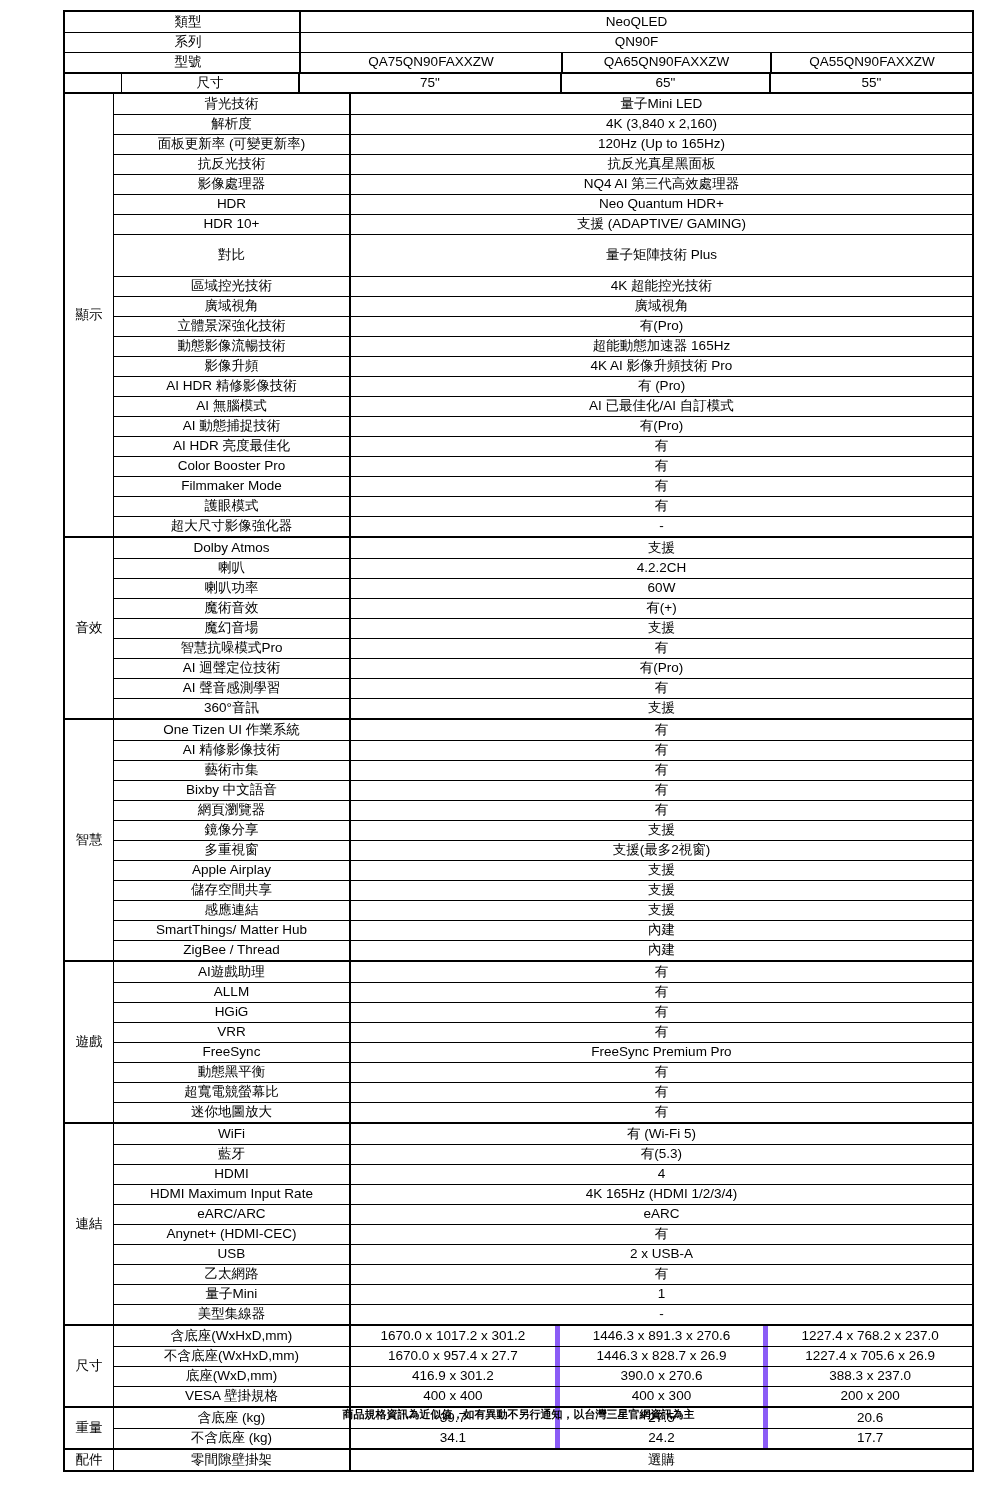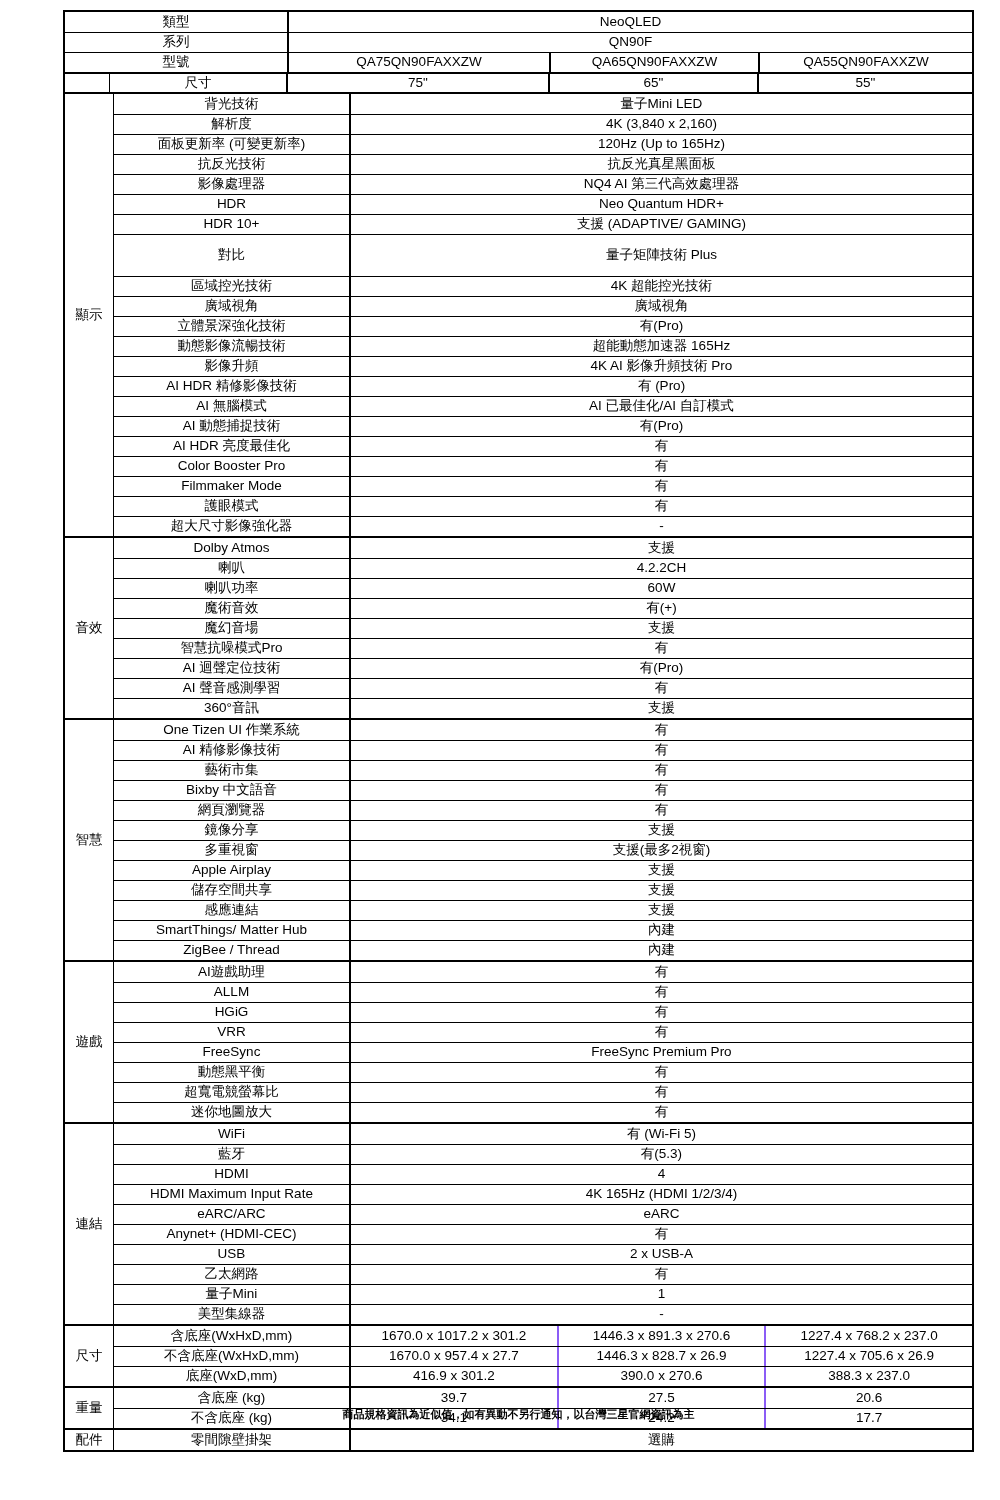--- a/index.html
+++ b/index.html
@@ -10,21 +10,21 @@
   }
   .page { position: relative; width: 1000px; height: 1500px; background: #fff; }
 
   .spec-table {
     position: absolute; left: 63px; top: 10px; width: 911px;
     border: 2px solid #000; background: #fff;
   }
 
   .row { display: flex; height: 20px; }
   .row.tall { height: 42px; }
-  .spec-table > .row { border-top: 1px solid #000; }
+  .spec-table > .row { border-top: 1px solid #000; padding-left: 12px; }
   .spec-table > .row:first-child { border-top: none; }
   .spec-table > .row.thick { border-top: 2px solid #000; }
 
   .section { display: flex; border-top: 2px solid #000; }
   .sec-rows { flex: 1; display: flex; flex-direction: column; }
   .sec-rows .row { border-top: 1px solid #000; }
   .sec-rows .row:first-child { border-top: none; }
 
   .cell {
     display: flex; align-items: center; justify-content: center;
@@ -38,21 +38,21 @@
   .hlabel { width: 224px; border-right: 2px solid #000; }
   .hlabel.narrow { width: 178px; }
   .hval  { flex: 1; }
   .hcol1 { width: 262px; border-right: 2px solid #000; }
   .hcol2 { width: 209px; border-right: 2px solid #000; }
   .hcol3 { flex: 1; }
 
   .lbl { width: 237px; border-right: 2px solid #000; }
   .val { flex: 1; }
   .col { flex: 1; }
-  .col + .col { border-left: 2px solid #8b5cf6; }
+  .col + .col { border-left: 5px solid #8b5cf6; }
 
   .footer {
     position: absolute; left: 63px; top: 1407px; width: 911px;
     text-align: center; font-size: 11px; font-weight: bold;
   }
 </style>
 </head>
 <body>
 
 <div class="page">
@@ -357,20 +357,26 @@
             <div class="cell col">1670.0 x 957.4 x 27.7</div>
             <div class="cell col">1446.3 x 828.7 x 26.9</div>
             <div class="cell col">1227.4 x 705.6 x 26.9</div>
           </div>
           <div class="row">
             <div class="cell lbl">底座(WxD,mm)</div>
             <div class="cell col">416.9 x 301.2</div>
             <div class="cell col">390.0 x 270.6</div>
             <div class="cell col">388.3 x 237.0</div>
           </div>
+          <div class="row">
+            <div class="cell lbl">VESA 壁掛規格</div>
+            <div class="cell col">400 x 400</div>
+            <div class="cell col">400 x 300</div>
+            <div class="cell col">200 x 200</div>
+          </div>
         </div>
       </div>
       <div class="section">
         <div class="cell sec-label">重量</div>
         <div class="sec-rows">
           <div class="row">
             <div class="cell lbl">含底座 (kg)</div>
             <div class="cell col">39.7</div>
             <div class="cell col">27.5</div>
             <div class="cell col">20.6</div>

